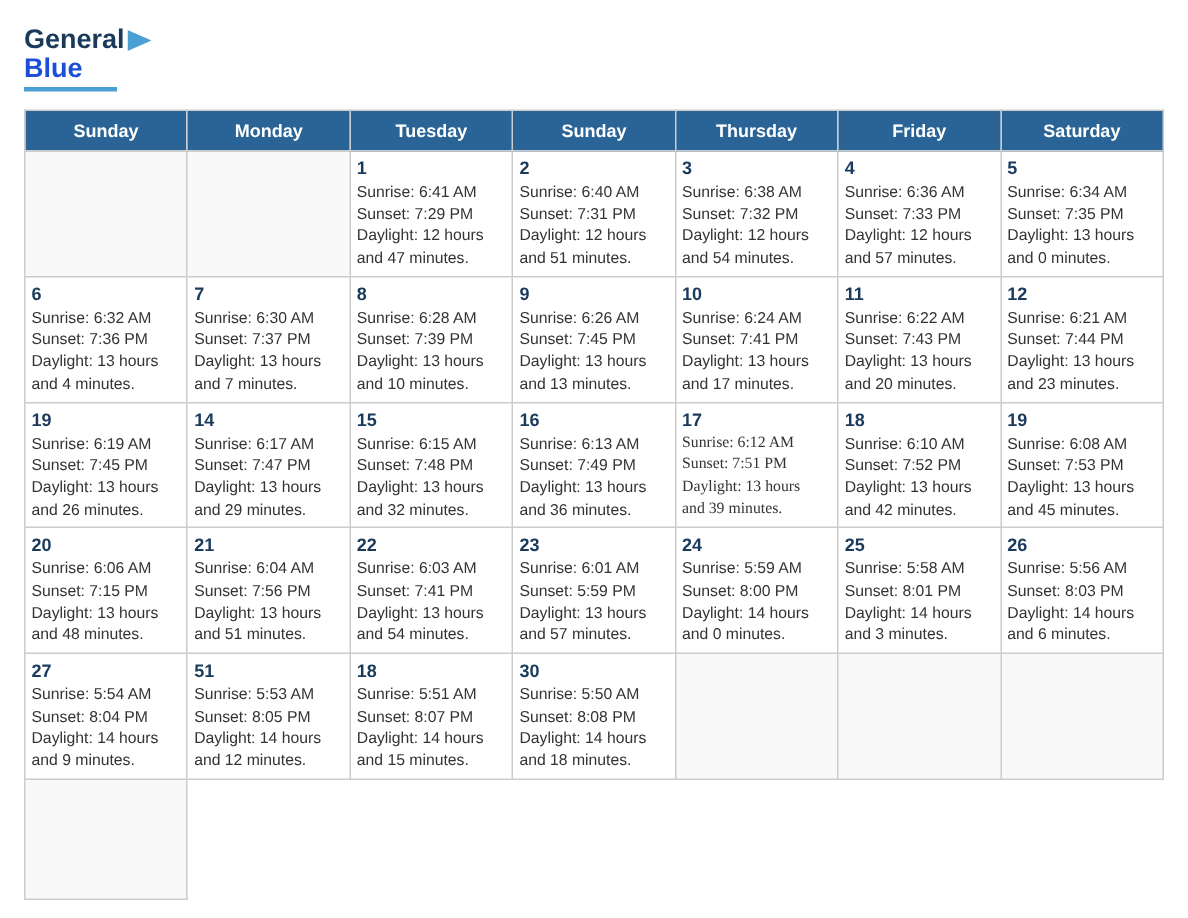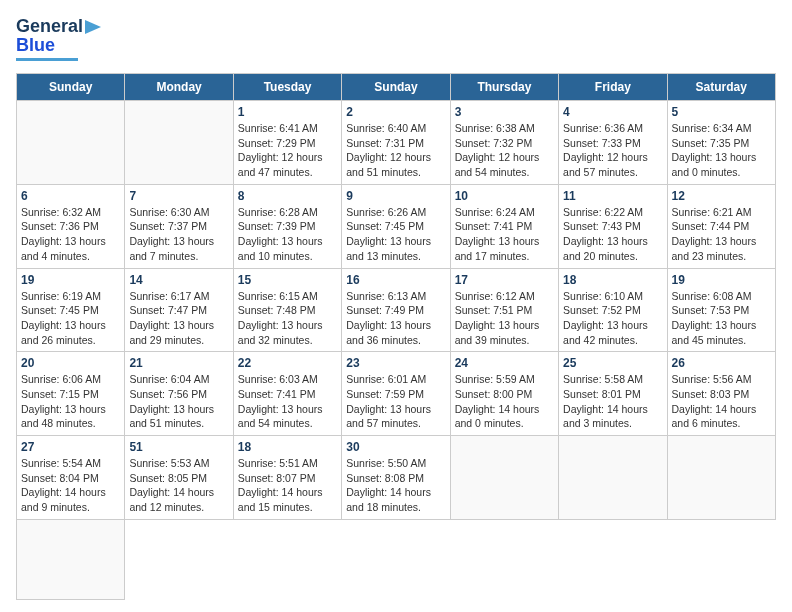--- a/index.html
+++ b/index.html
@@ -220,21 +220,21 @@
         </td>
         <td>
           <span class="day-num">16</span>
           <div class="day-info" style="white-space: pre-line;">Sunrise: 6:13 AM
 Sunset: 7:49 PM
 Daylight: 13 hours
 and 36 minutes.</div>
         </td>
         <td>
           <span class="day-num">17</span>
-          <div class="day-info" style="white-space: pre-line;">Sunrise: 6:12 AM
+          <div class="day-info" style="white-space: pre-line; font-family: Liberation Serif, serif;">Sunrise: 6:12 AM
 Sunset: 7:51 PM
 Daylight: 13 hours
 and 39 minutes.</div>
         </td>
         <td>
           <span class="day-num">18</span>
           <div class="day-info" style="white-space: pre-line;">Sunrise: 6:10 AM
 Sunset: 7:52 PM
 Daylight: 13 hours
 and 42 minutes.</div>
@@ -265,21 +265,21 @@
         <td>
           <span class="day-num">22</span>
           <div class="day-info" style="white-space: pre-line;">Sunrise: 6:03 AM
 Sunset: 7:41 PM
 Daylight: 13 hours
 and 54 minutes.</div>
         </td>
         <td>
           <span class="day-num">23</span>
           <div class="day-info" style="white-space: pre-line;">Sunrise: 6:01 AM
-Sunset: 7:59 PM
+Sunset: 5:59 PM
 Daylight: 13 hours
 and 57 minutes.</div>
         </td>
         <td>
           <span class="day-num">24</span>
           <div class="day-info" style="white-space: pre-line;">Sunrise: 5:59 AM
 Sunset: 8:00 PM
 Daylight: 14 hours
 and 0 minutes.</div>
         </td>

